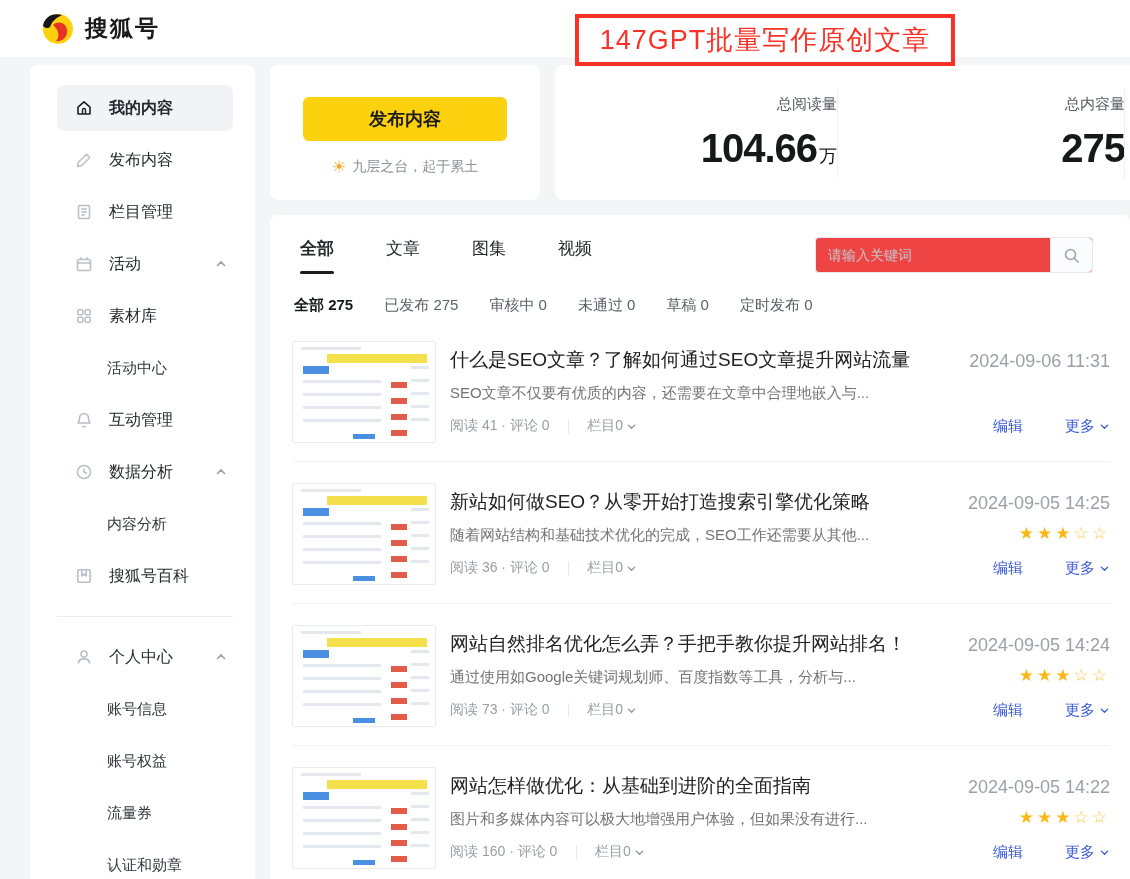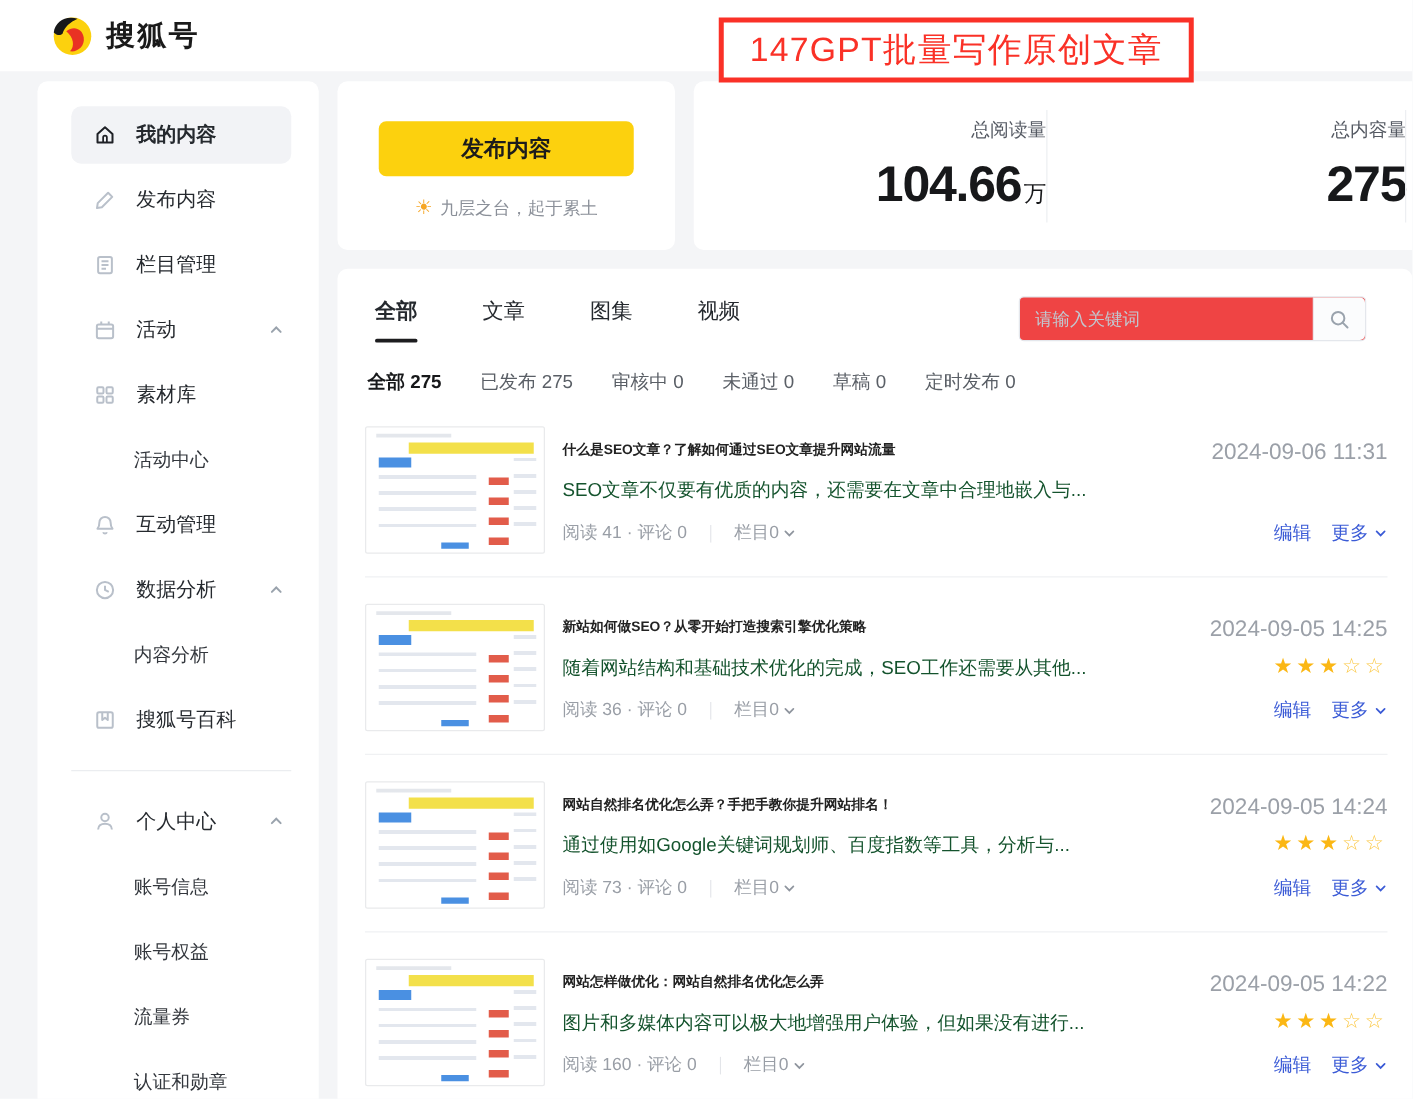--- a/index.html
+++ b/index.html
@@ -114,36 +114,36 @@
       repeating-linear-gradient(180deg,#e3e7ee 0 3px,transparent 3px 13px);
     background-position:
       34px 12px, 8px 5px, 10px 24px, 98px 40px, 98px 56px, 98px 72px, 98px 88px,
       60px 92px, 10px 38px, 118px 24px;
     background-size:
       100px 9px, 60px 3px, 26px 8px, 16px 6px, 16px 6px, 16px 6px, 16px 6px,
       22px 5px, 78px 50px, 18px 64px;
   }
   .item-body{position:absolute;left:180px;top:0;width:600px;}
   .item-title{
-    margin-top:12px;font-size:11px;font-weight:700;color:#222;
+    margin-top:12px;font-size:19px;font-weight:400;color:#222;
     line-height:22px;cursor:pointer;white-space:nowrap;
   }
-  .item-excerpt{margin-top:12px;font-size:15px;color:#14532d;line-height:20px;white-space:nowrap;}
+  .item-excerpt{margin-top:12px;font-size:15px;color:#737373;line-height:20px;white-space:nowrap;}
   .item-meta{
     position:absolute;left:0;top:80px;display:flex;align-items:center;gap:8px;
     font-size:14px;color:#999ea6;white-space:nowrap;
   }
   .meta-sep{color:#e3e5e9;margin:0 4px;}
   .meta-col{display:flex;align-items:center;gap:3px;cursor:pointer;color:#999ea6;}
   .item-right{position:absolute;right:20px;top:0;width:160px;height:142px;}
   .item-date{position:absolute;right:0;top:14px;font-size:18px;color:#9ba0a8;white-space:nowrap;}
   .stars{position:absolute;right:0;top:44px;font-size:17px;letter-spacing:3px;white-space:nowrap;cursor:pointer;}
   .stars .sf{color:#fbb714;}
   .stars .se{color:#fbc845;}
-  .item-actions{position:absolute;right:0;top:80px;display:flex;align-items:center;gap:16px;}
+  .item-actions{position:absolute;right:0;top:80px;display:flex;align-items:center;gap:42px;}
   .act{font-size:15px;color:#3b5bd6;cursor:pointer;display:flex;align-items:center;gap:4px;white-space:nowrap;}
   
   .svgi{display:inline-flex;vertical-align:middle;}
 </style>
 </head>
 <body>
 
 <div class="topbar">
   <div class="logo">
     <span class="svgi">
@@ -437,21 +437,21 @@
                 <path d="M2.5 4.5 L6 8 L9.5 4.5"></path>
               </svg>
           </span>
         </div>
       </div>
     </div>
 
     <div class="item">
       <div class="thumb"></div>
       <div class="item-body">
-        <div class="item-title">网站怎样做优化：网站自然排名优化怎么弄</div>
+        <div class="item-title">网站怎样做优化：从基础到进阶的全面指南</div>
         <div class="item-excerpt">图片和多媒体内容可以极大地增强用户体验，但如果没有进行...</div>
         <div class="item-meta">
           <span>阅读 160 · 评论 0</span>
           <span class="meta-sep">｜</span>
           <span class="meta-col">
             <span>栏目0</span>
             <svg width="11" height="11" viewBox="0 0 12 12" fill="none" stroke="#8f959e" stroke-width="1.5" stroke-linecap="round">
                 <path d="M2.5 4.5 L6 8 L9.5 4.5"></path>
               </svg>
           </span>

